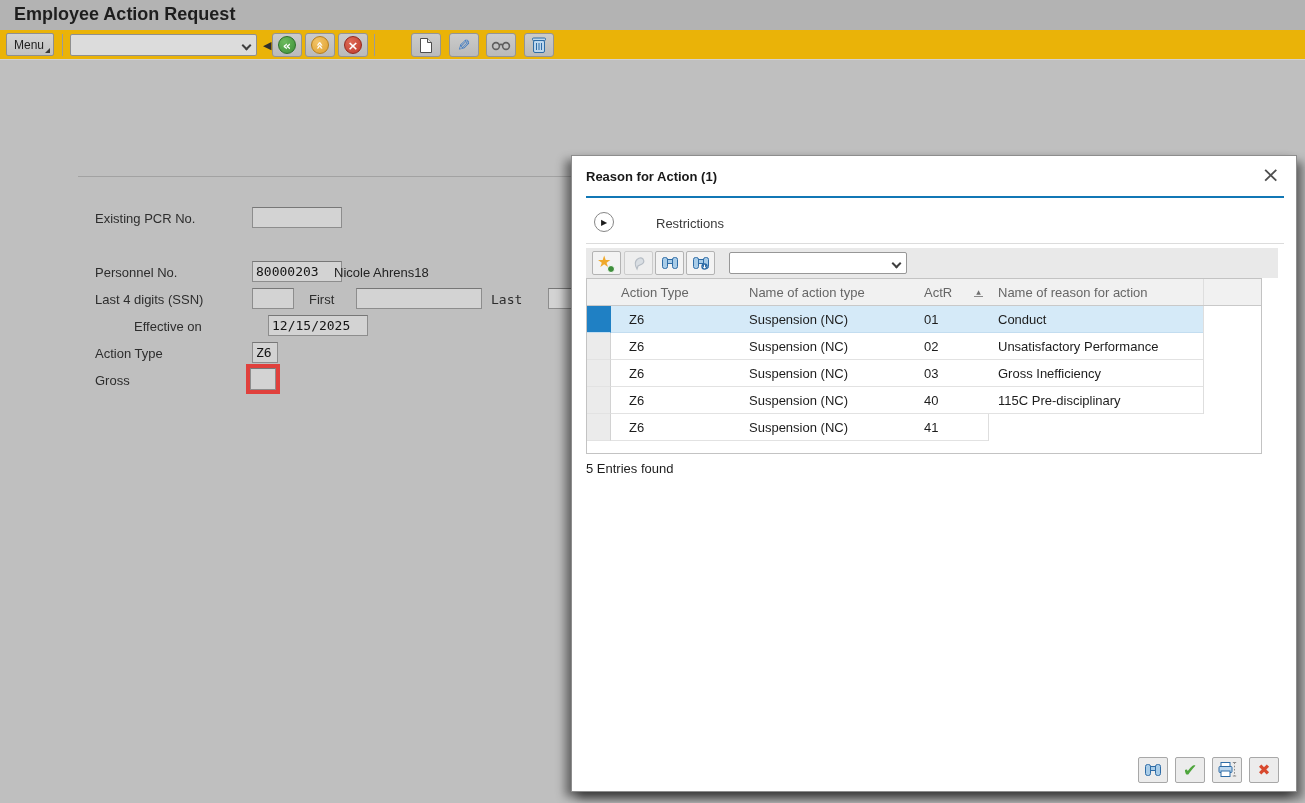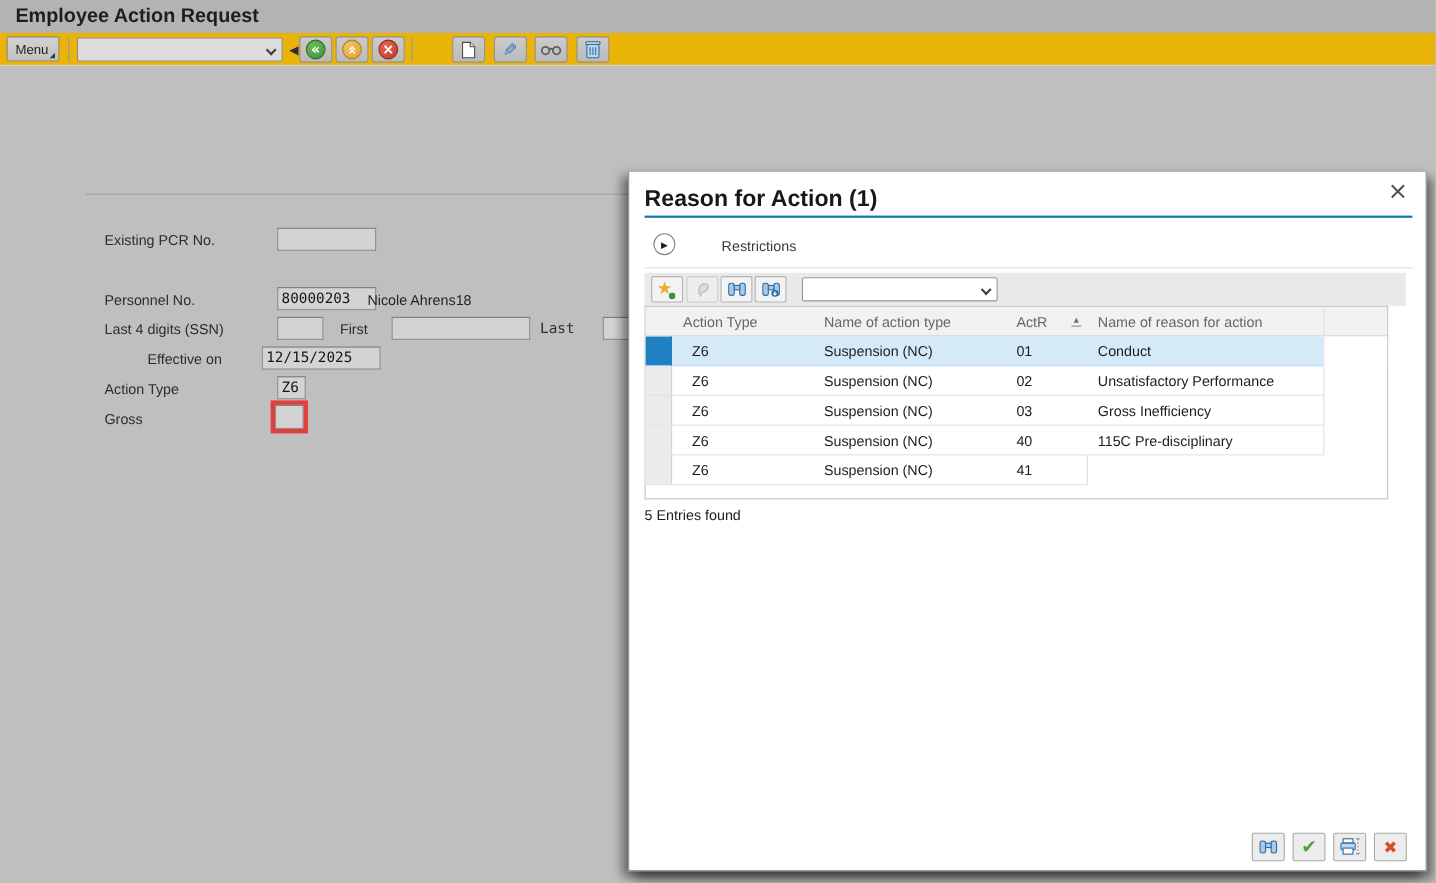--- a/index.html
+++ b/index.html
@@ -51,21 +51,21 @@
     font-family:"DejaVu Sans Mono", monospace; font-size:13px; color:#141414; padding:0 3px;
   }
   .finput.hl { outline:4px solid #e0403c; }
   .ftext { position:absolute; font-size:13px; color:#232323; white-space:nowrap; }
   
   .dialog {
     position:absolute; left:571px; top:155px; width:726px; height:637px; background:#fff;
     border:1px solid #8d8d8d; z-index:10;
     box-shadow:-6px 5px 9px rgba(0,0,0,0.45), 6px 7px 9px rgba(0,0,0,0.45);
   }
-  .dlg-title { position:absolute; left:14px; top:13px; font-size:21px; font-weight:bold; color:#181818; }
+  .dlg-title { position:absolute; left:14px; top:13px; font-size:13px; font-weight:bold; color:#181818; }
   .dlg-close { position:absolute; right:16px; top:6px; font-size:22px; color:#4f4f4f; cursor:default;
     font-family:"DejaVu Sans",sans-serif; }
   .dlg-rule-blue { position:absolute; left:14px; top:40px; width:698px; height:2px; background:#1177b5; }
   .expand-btn { position:absolute; left:22px; top:56px; width:20px; height:20px; border-radius:50%;
     border:1px solid #868686; background:#fff; display:flex; align-items:center; justify-content:center;
     font-size:8px; color:#1d1d1d; padding:0; font-family:"DejaVu Sans",sans-serif; }
   .restr-label { position:absolute; left:84px; top:60px; font-size:13px; color:#3a3a3a; }
   .dlg-rule-gray { position:absolute; left:14px; top:87px; width:698px; height:1px; background:#dcdcdc; }
   .dlg-strip { position:absolute; left:14px; top:92px; width:692px; height:30px; background:#e9e9e9; }
   .st-btn { position:absolute; top:3px; width:29px; height:24px; background:#f3f3f3;
@@ -185,21 +185,21 @@
   <span class="ftext" style="left:334px; top:204px;">Nicole Ahrens18</span>
 
   <span class="flabel" style="left:95px; top:231px;">Last 4 digits (SSN)</span>
   <input class="finput" style="left: 252px; top: 227px; width: 42px;" value="">
   <span class="flabel" style="left:309px; top:231px;">First</span>
   <input class="finput" style="left: 356px; top: 227px; width: 126px;" value="">
   <span class="flabel mono" style="left:491px; top:231px;">Last</span>
   <input class="finput" style="left: 548px; top: 227px; width: 80px;" value="">
 
   <span class="flabel" style="left:95px; top:258px;margin-left:39px;">Effective on</span>
-  <input class="finput" style="left: 238px; top: 254px; width: 108px;" value="12/15/2025">
+  <input class="finput" style="left: 268px; top: 254px; width: 100px;" value="12/15/2025">
 
   <span class="flabel" style="left:95px; top:285px;">Action Type</span>
   <input class="finput" style="left: 252px; top: 281px; width: 26px;" value="Z6">
 
   <span class="flabel" style="left:95px; top:312px;">Gross</span>
   <input class="finput hl" style="left: 250px; top: 307px; width: 26px; height: 22px;" value="">
 </div>
 
 <div class="dialog">
   <span class="dlg-title">Reason for Action (1)</span>

